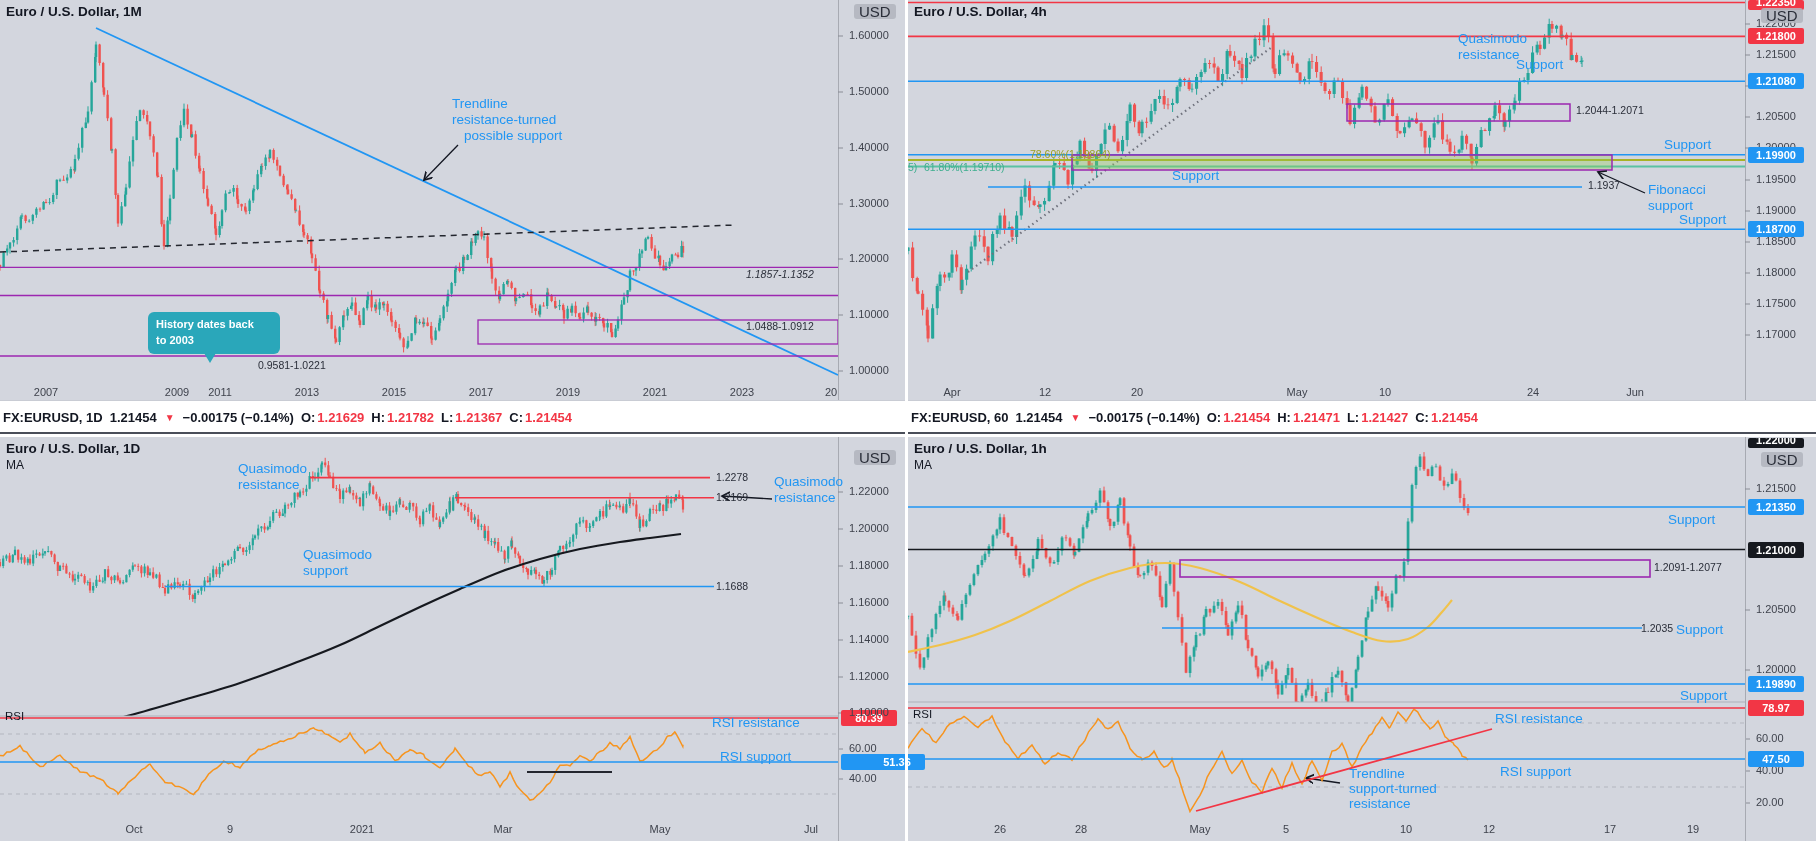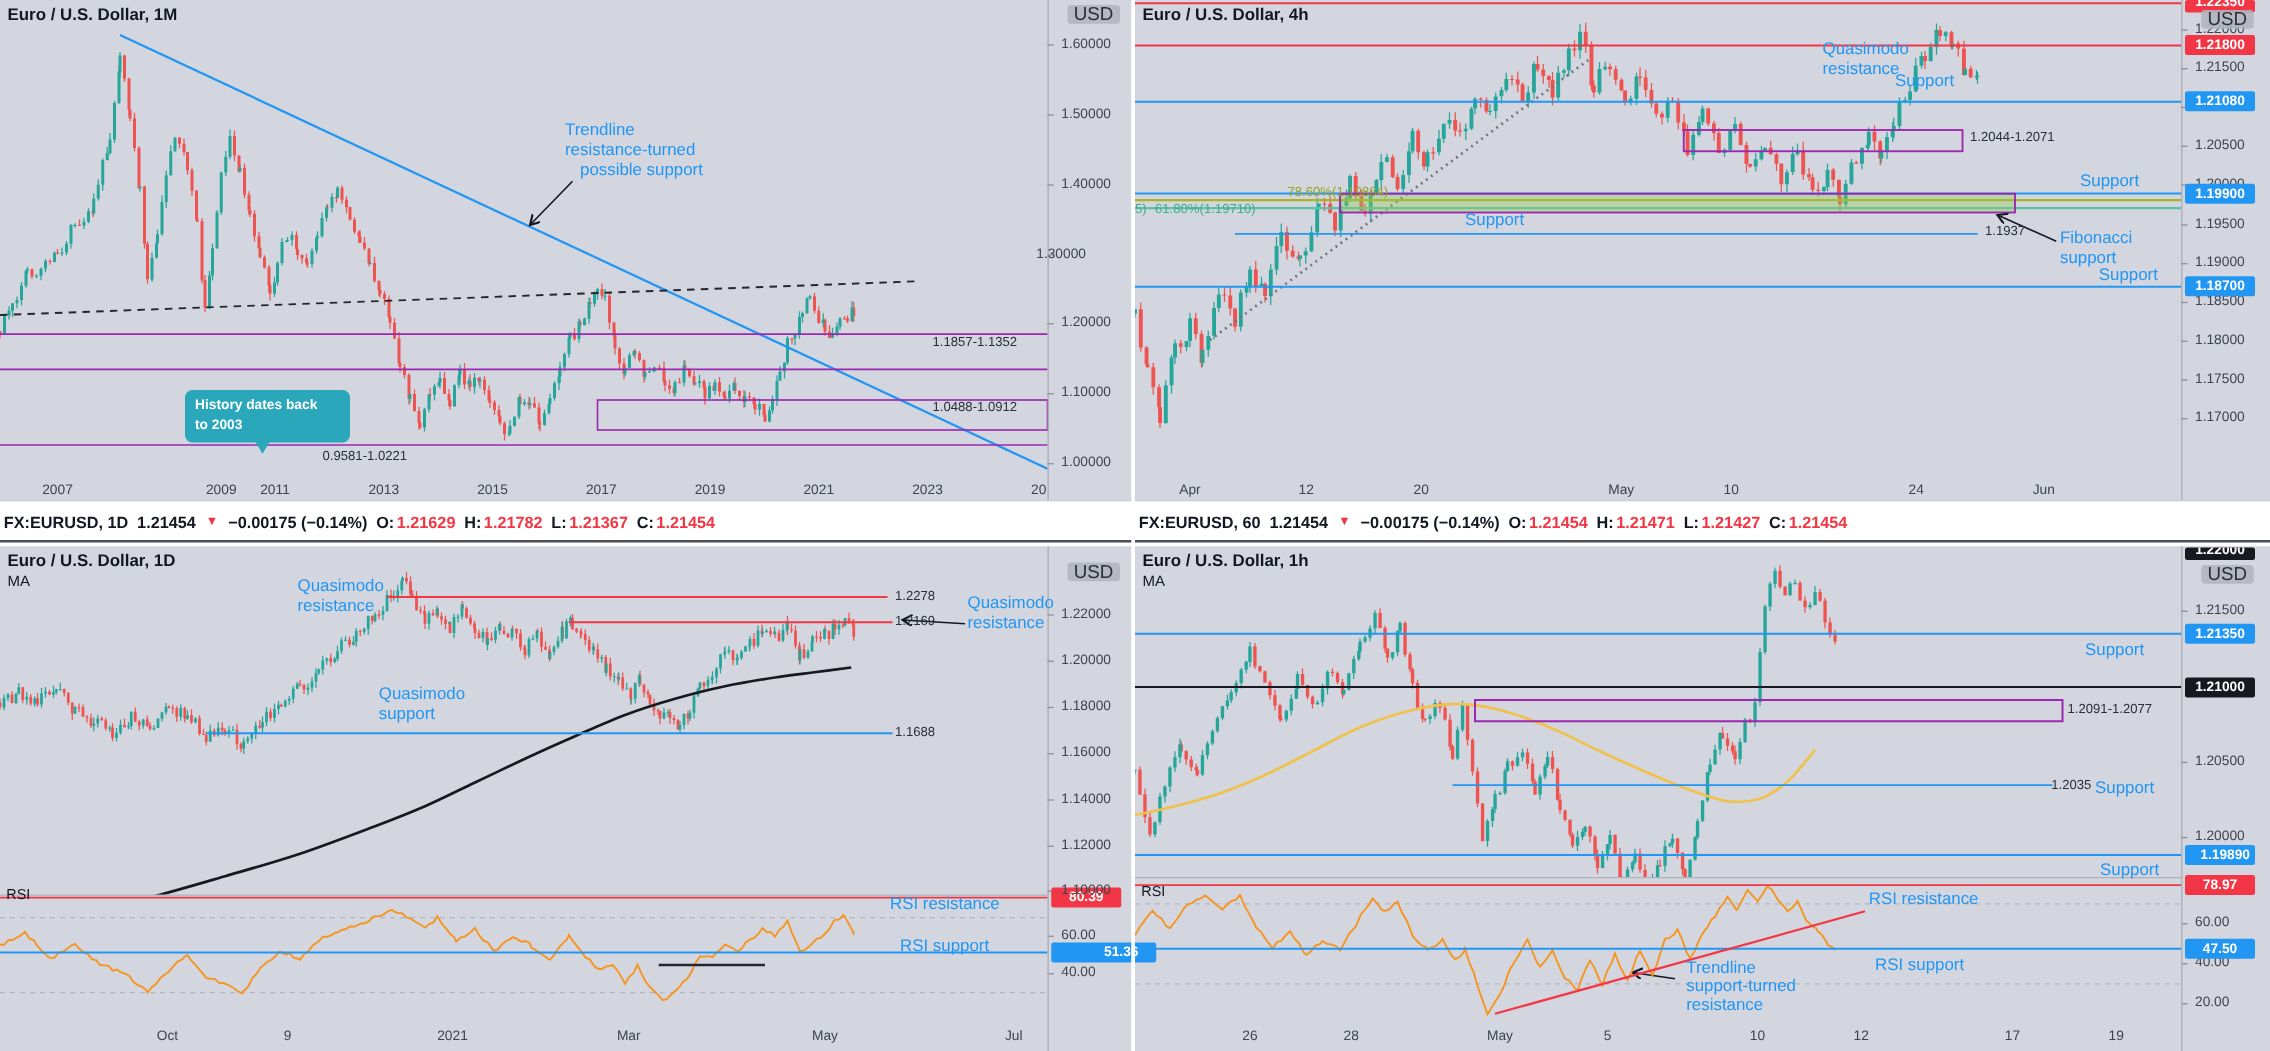--- a/index.html
+++ b/index.html
@@ -176,40 +176,40 @@
       <line x1="1745" y1="803" x2="1750" y2="803" stroke="#8a8d96" stroke-width="1"></line>
       <line x1="1745.5" y1="437" x2="1745.5" y2="841" stroke="#a7aab2" stroke-width="1"></line>
       <line x1="1745" y1="489" x2="1750" y2="489" stroke="#8a8d96" stroke-width="1"></line>
       <line x1="1745" y1="610" x2="1750" y2="610" stroke="#8a8d96" stroke-width="1"></line>
       <line x1="1745" y1="670" x2="1750" y2="670" stroke="#8a8d96" stroke-width="1"></line>
     </svg>
   <div id="labels">
       <div class="lbl ytick" style="left: 849px; top: 29px;">1.60000</div>
       <div class="lbl ytick" style="left: 849px; top: 85px;">1.50000</div>
       <div class="lbl ytick" style="left: 849px; top: 141px;">1.40000</div>
-      <div class="lbl ytick" style="left: 829px; top: 197px;">1.30000</div>
+      <div class="lbl ytick" style="left: 849px; top: 197px;">1.30000</div>
       <div class="lbl ytick" style="left: 849px; top: 252px;">1.20000</div>
       <div class="lbl ytick" style="left: 849px; top: 308px;">1.10000</div>
       <div class="lbl ytick" style="left: 849px; top: 364px;">1.00000</div>
       <div class="lbl chip" style="left: 854px; top: 4px;">USD</div>
       <div class="lbl xtick" style="left: 46px; top: 386px;">2007</div>
       <div class="lbl xtick" style="left: 133px; top: 386px; margin-left: 44px;">2009</div>
       <div class="lbl xtick" style="left: 220px; top: 386px;">2011</div>
       <div class="lbl xtick" style="left: 307px; top: 386px;">2013</div>
       <div class="lbl xtick" style="left: 394px; top: 386px;">2015</div>
       <div class="lbl xtick" style="left: 481px; top: 386px;">2017</div>
       <div class="lbl xtick" style="left: 568px; top: 386px;">2019</div>
       <div class="lbl xtick" style="left: 655px; top: 386px;">2021</div>
       <div class="lbl xtick" style="left: 742px; top: 386px;">2023</div>
       <div class="lbl xtick" style="left: 831px; top: 386px;">20</div>
       <div class="lbl title" style="left: 6px; top: 4px;">Euro / U.S. Dollar, 1M</div>
       <div class="lbl blue" style="left: 452px; top: 96px;">Trendline</div>
       <div class="lbl blue" style="left: 452px; top: 112px;">resistance-turned</div>
       <div class="lbl blue" style="left: 452px; top: 128px; padding-left: 12px;">possible support</div>
-      <div class="lbl range" style="left: 746px; top: 268px;">1.1857-1.1352</div>
+      <div class="lbl range" style="left: 746px; top: 268px; font-style: italic;">1.1857-1.1352</div>
       <div class="lbl range" style="left: 746px; top: 320px;">1.0488-1.0912</div>
       <div class="lbl range" style="left: 258px; top: 359px;">0.9581-1.0221</div>
       <div class="callout" style="left: 148px; top: 300px; width: 116px; margin-top: 12px;">
         <div>History dates back</div>
         <div>to 2003</div>
       </div>
       <div class="lbl ytick" style="left: 1756px; top: 17px;">1.22000</div>
       <div class="lbl ytick" style="left: 1756px; top: 48px;">1.21500</div>
       <div class="lbl ytick" style="left: 1756px; top: 79px;">1.21000</div>
       <div class="lbl ytick" style="left: 1756px; top: 110px;">1.20500</div>
@@ -286,21 +286,21 @@
       <div class="lbl ytick" style="left: 1756px; top: 764px;">40.00</div>
       <div class="lbl ytick" style="left: 1756px; top: 796px;">20.00</div>
       <div class="lbl ytick" style="left: 1756px; top: 482px;">1.21500</div>
       <div class="lbl ytick" style="left: 1756px; top: 603px;">1.20500</div>
       <div class="lbl ytick" style="left: 1756px; top: 663px;">1.20000</div>
       <div class="lbl badge badge-cut" style="left: 1748px; top: 438px; background: rgb(22, 25, 31);">
         <span>1.22000</span>
       </div>
       <div class="lbl badge" style="left: 1748px; top: 499px; background: rgb(33, 150, 243);"><span>1.21350</span></div>
       <div class="lbl badge" style="left: 1748px; top: 542px; background: rgb(22, 25, 31);"><span>1.21000</span></div>
-      <div class="lbl badge" style="left: 1748px; top: 676px; background: rgb(33, 150, 243); text-align: right;"><span>1.19890</span></div>
+      <div class="lbl badge" style="left: 1748px; top: 676px; background: rgb(33, 150, 243);"><span>1.19890</span></div>
       <div class="lbl badge" style="left: 1748px; top: 700px; background: rgb(242, 54, 69);"><span>78.97</span></div>
       <div class="lbl badge" style="left: 1748px; top: 751px; background: rgb(33, 150, 243);"><span>47.50</span></div>
       <div class="lbl chip" style="left: 1761px; top: 452px;">USD</div>
       <div class="lbl xtick" style="left: 1000px; top: 823px;">26</div>
       <div class="lbl xtick" style="left: 1081px; top: 823px;">28</div>
       <div class="lbl xtick" style="left: 1200px; top: 823px;">May</div>
       <div class="lbl xtick" style="left: 1286px; top: 823px;">5</div>
       <div class="lbl xtick" style="left: 1406px; top: 823px;">10</div>
       <div class="lbl xtick" style="left: 1489px; top: 823px;">12</div>
       <div class="lbl xtick" style="left: 1610px; top: 823px;">17</div>

